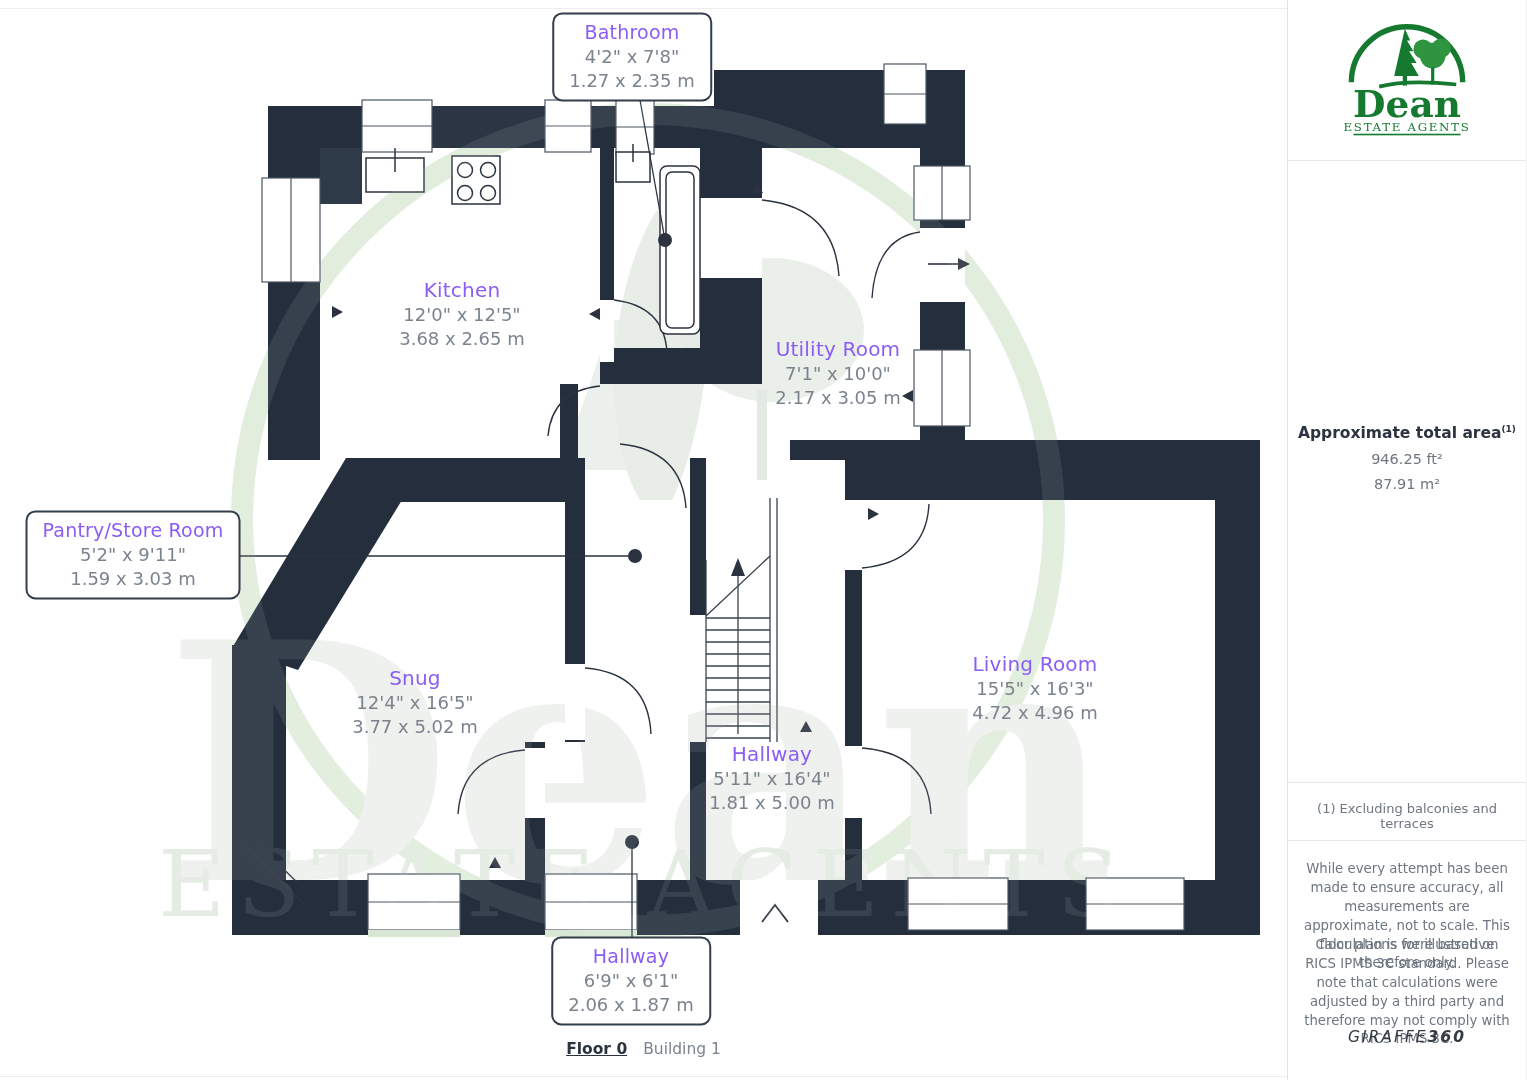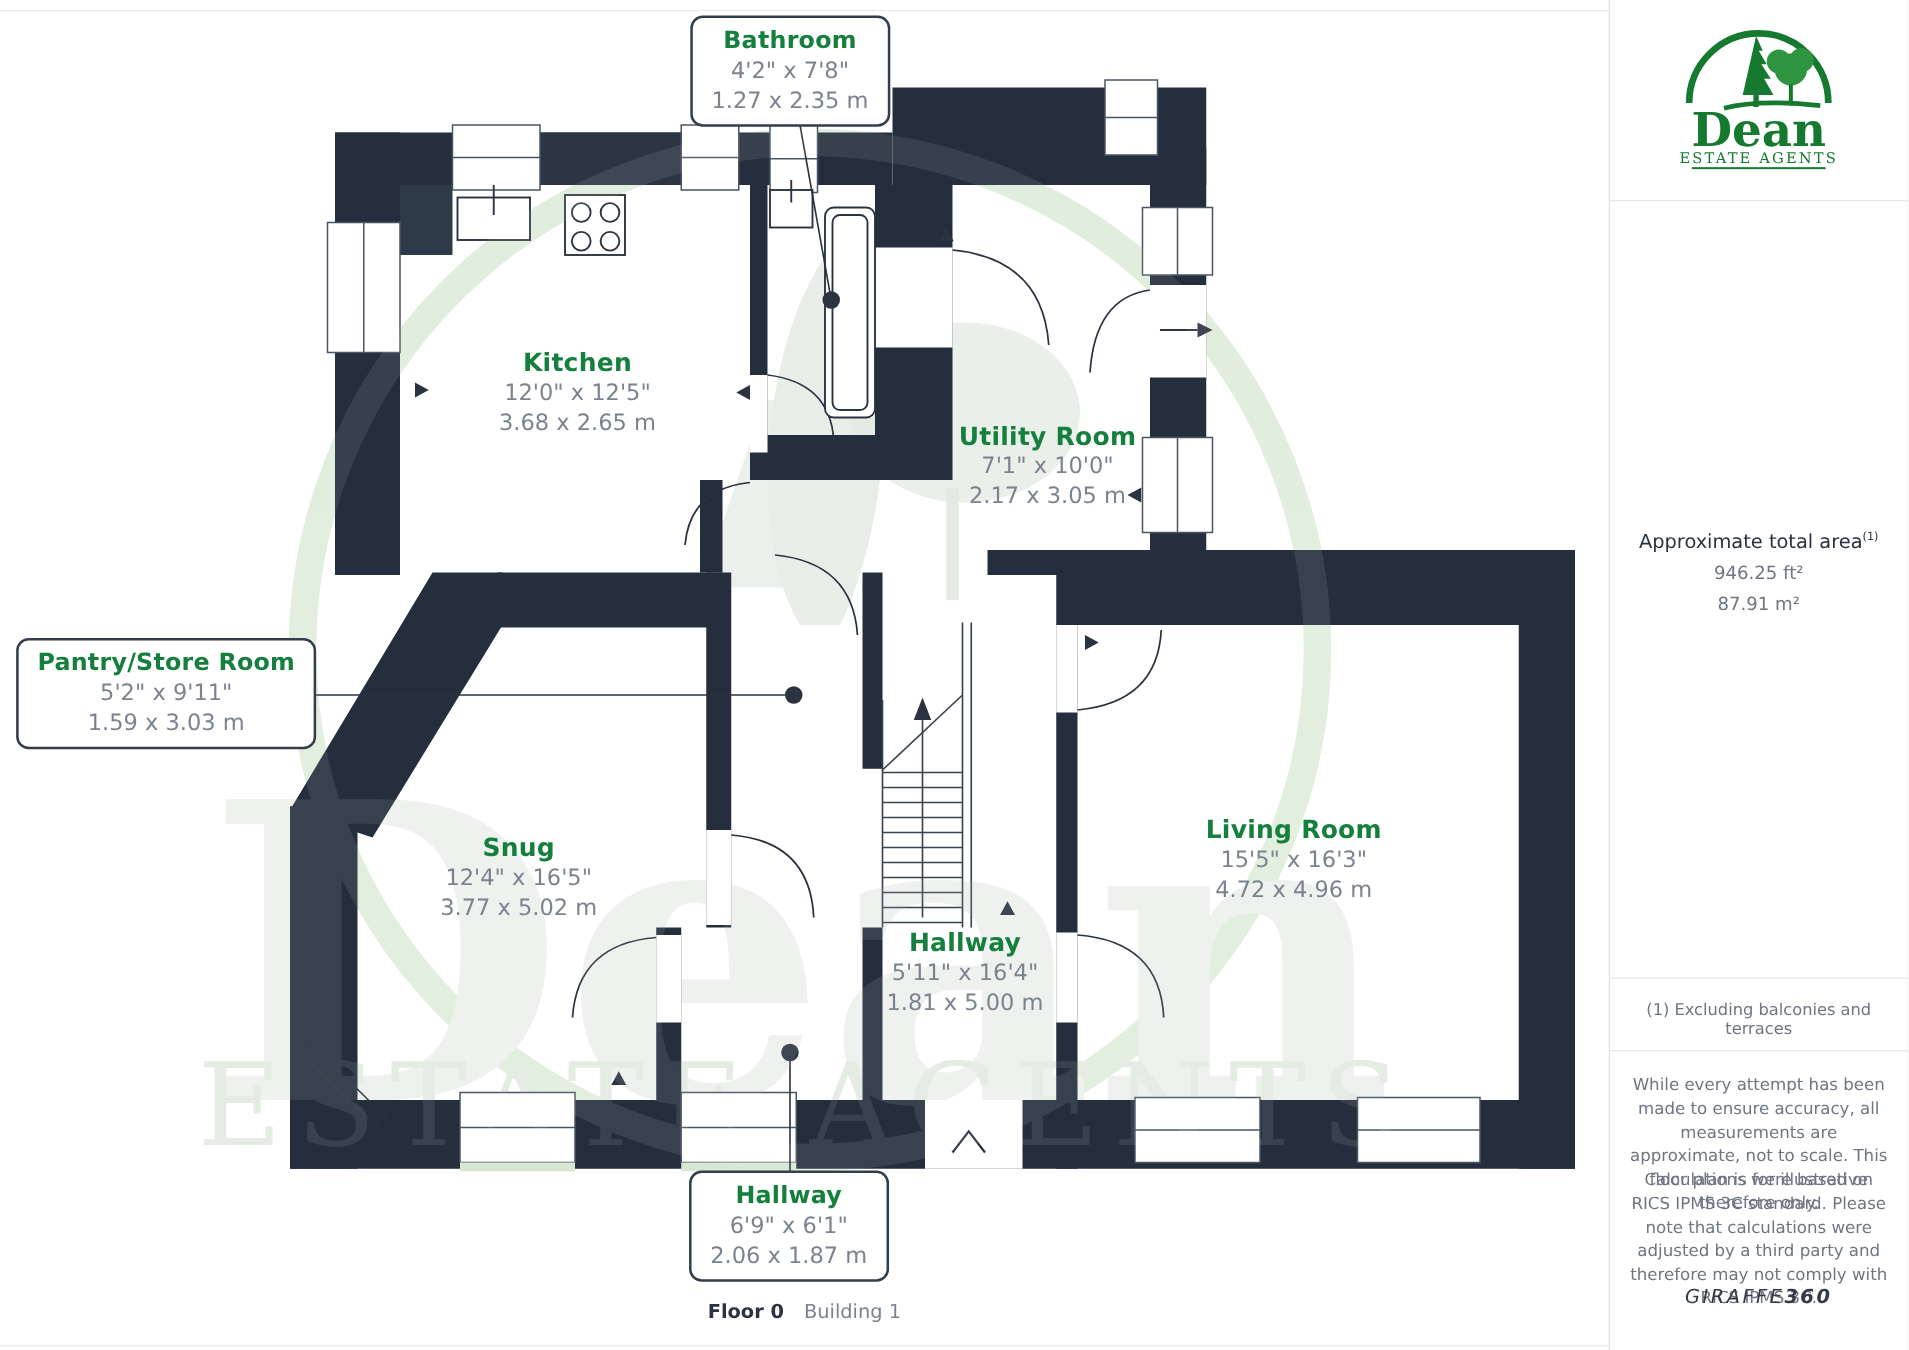--- a/index.html
+++ b/index.html
@@ -3,35 +3,35 @@
 <meta charset="utf-8">
 <style>
   html,body{margin:0;padding:0;background:#fff;}
   .canvas{position:relative;width:1527px;height:1080px;background:#ffffff;overflow:hidden;
           font-family:"DejaVu Sans","Liberation Sans",sans-serif;color:#2b3240;}
   .hairline{position:absolute;left:0;width:100%;height:1px;background:#ececec;}
   .plan{position:absolute;left:0;top:0;width:1287px;height:1080px;}
   .plan svg.planSvg{position:absolute;left:0;top:0;}
   
   .room-label{position:absolute;transform:translate(-50%,-50%);text-align:center;white-space:nowrap;z-index:5;}
-  .room-label .rn{font-weight:700;font-size:20px;letter-spacing:.2px;color:#15803d;line-height:1.25;}
+  .room-label .rn{font-weight:400;font-size:20px;letter-spacing:.2px;color:#8b5cf6;line-height:1.25;}
   .room-label .rd{font-size:18px;color:#7b838e;line-height:1.32;}
   .room-label.callout{background:#fff;border:2px solid #333d4b;border-radius:10px;padding:7px 15px;}
   .room-label.callout .rn{font-size:19px;}
   
   .plan-footer{position:absolute;left:0;top:1040px;width:1287px;text-align:center;font-size:15.5px;z-index:6;}
-  .plan-footer .f-floor{font-weight:700;color:#2b3240;margin-right:16px;}
+  .plan-footer .f-floor{font-weight:700;color:#2b3240;margin-right:16px;text-decoration:underline;}
   .plan-footer .f-building{color:#7b838e;}
   
   .sidebar{position:absolute;left:1287px;top:0;width:240px;height:1080px;background:#fff;
            border-left:1px solid #e3e3e3;border-right:1px solid #eeeeee;box-sizing:border-box;}
   .sb-divider{position:absolute;left:0;width:100%;height:1px;background:#e7e7e7;}
   .logo-wrap{position:absolute;top:16px;left:0;width:100%;text-align:center;}
   .area-block{position:absolute;top:424px;left:10px;width:218px;text-align:center;}
-  .area-title{font-size:15.5px;font-weight:400;color:#2b3240;}
+  .area-title{font-size:15.5px;font-weight:700;color:#2b3240;}
   .area-title sup{font-size:9px;}
   .area-val{font-size:14.5px;color:#6e7680;margin-top:9px;}
   .sb-note{position:absolute;top:801px;left:14px;width:210px;text-align:center;font-size:13px;color:#6e7680;}
   .sb-para{position:absolute;left:16px;width:206px;text-align:center;font-size:13.3px;line-height:1.42;color:#6e7680;}
   .p1{top:860px;} .p2{top:936px;}
   .giraffe{position:absolute;top:1028px;left:0;width:100%;text-align:center;font-size:15.5px;
            letter-spacing:2px;color:#343b45;font-style:italic;}
   .giraffe .g1{font-weight:400;} .giraffe .g2{font-weight:700;}
 </style>
 </head>

